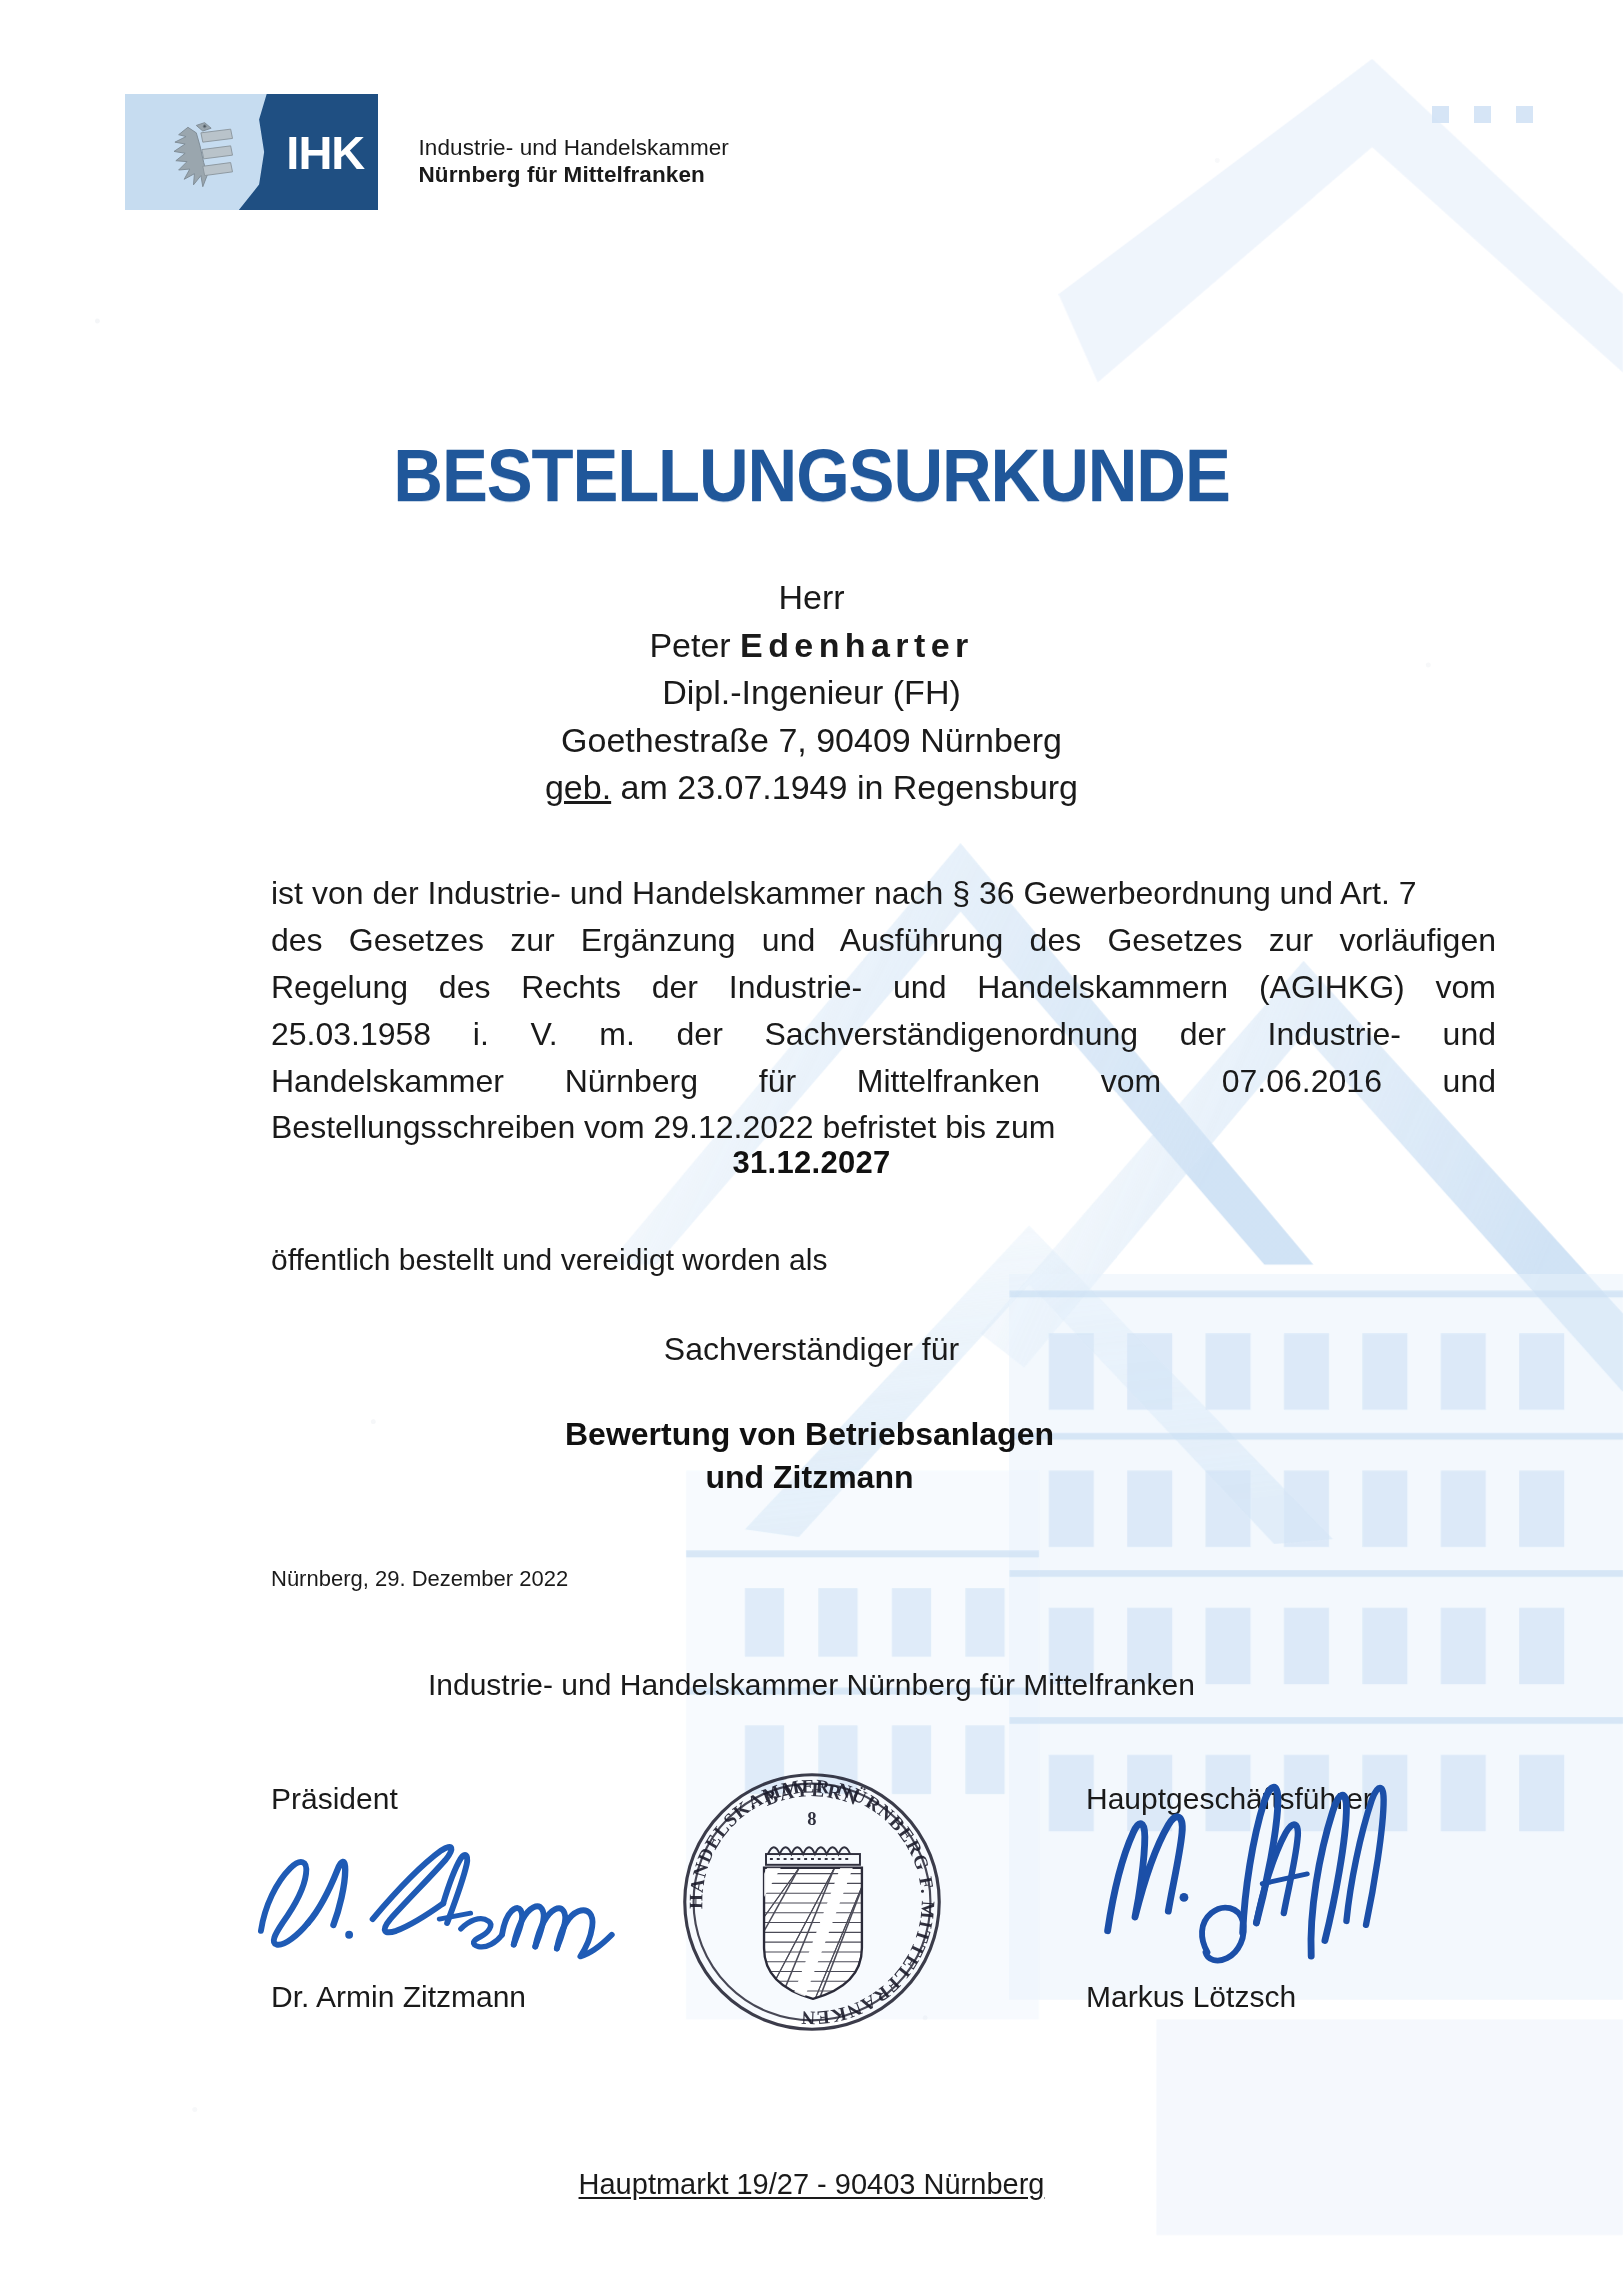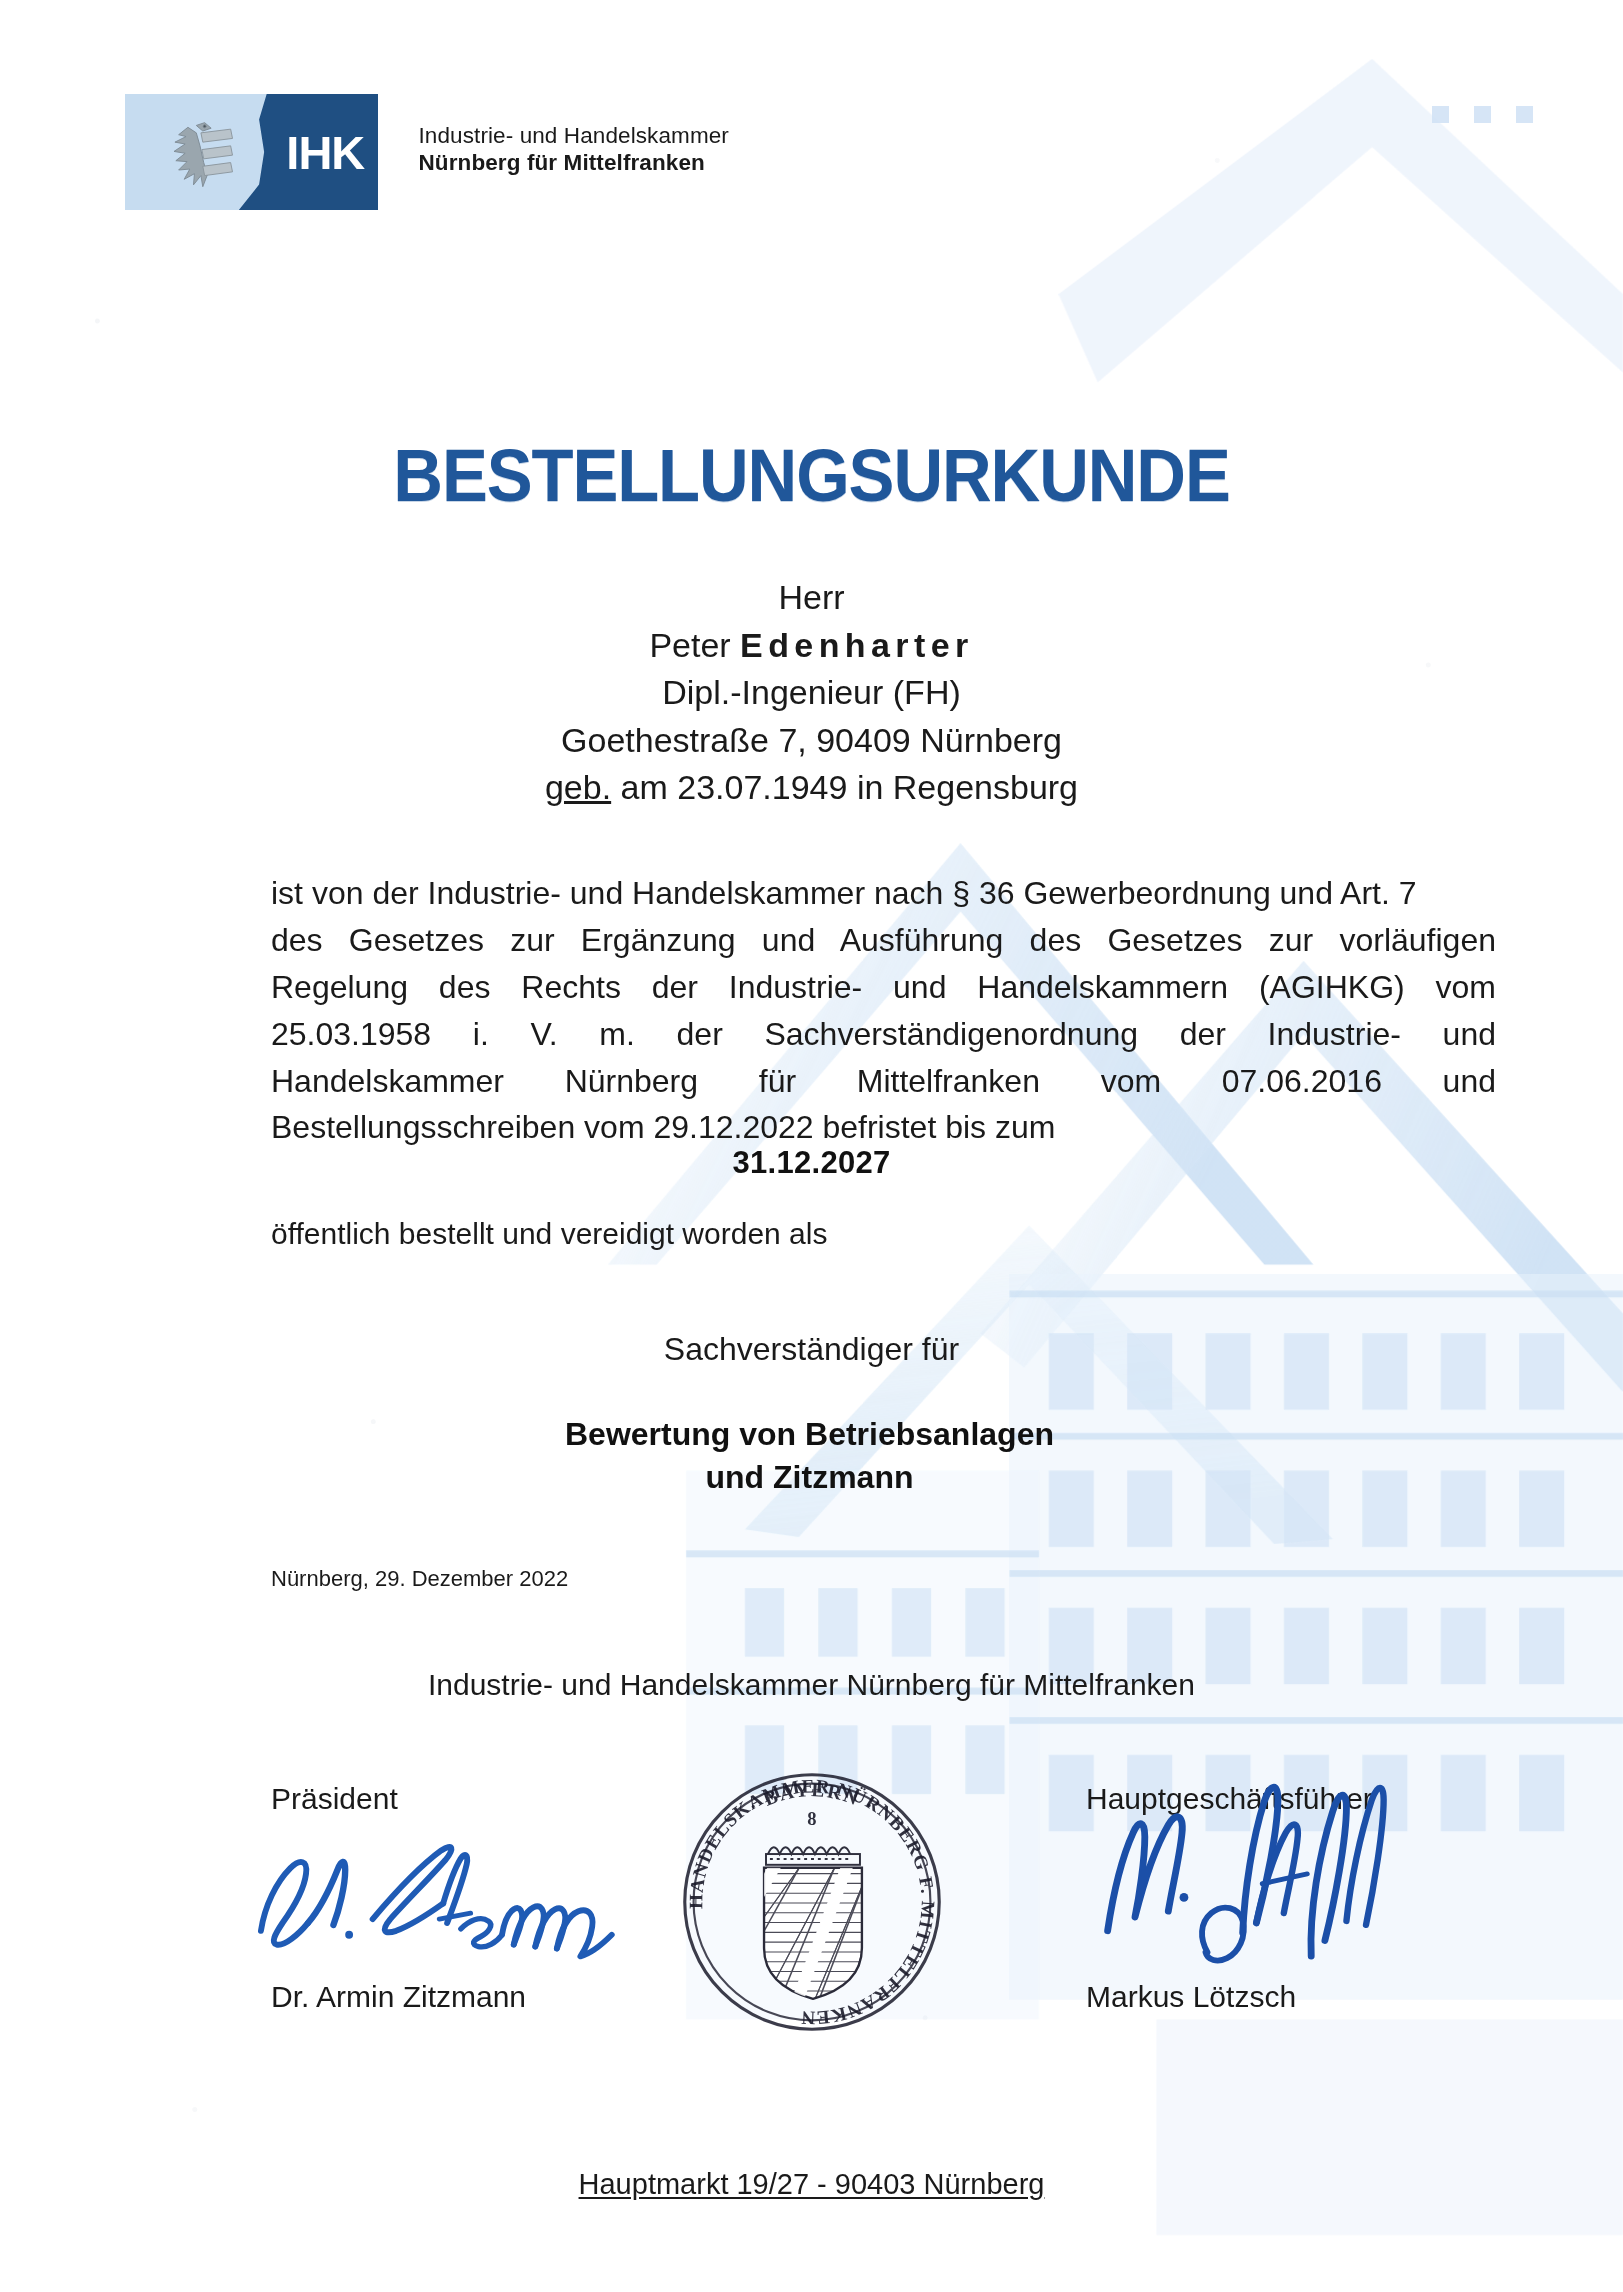--- a/index.html
+++ b/index.html
@@ -95,21 +95,21 @@
   }
   #logo-mark .eagle {
     position: absolute;
     left: 33px;
     top: 23.5px;
     width: 84px;
     height: 78px;
   }
   #logo-words {
     margin-left: 23.5px;
-    margin-top: 28px;
+    margin-top: 40px;
     line-height: 1.22;
     color: #1a1a1a;
   }
   #logo-words .l1 {
     font-size: 22.5px;
     font-weight: 400;
     letter-spacing: 0.1px;
     white-space: nowrap;
   }
   #logo-words .l2 {
@@ -191,21 +191,21 @@
     font-size: 31px;
     font-weight: 700;
     color: #111111;
     letter-spacing: 0.3px;
   }
 
   
   #sworn-line {
     position: absolute;
     left: 271px;
-    top: 1217px;
+    top: 1243px;
     font-size: 30px;
     color: #1a1a1a;
   }
 
   
   #expert-for {
     position: absolute;
     left: 0; right: 0;
     top: 1331px;
     text-align: center;

